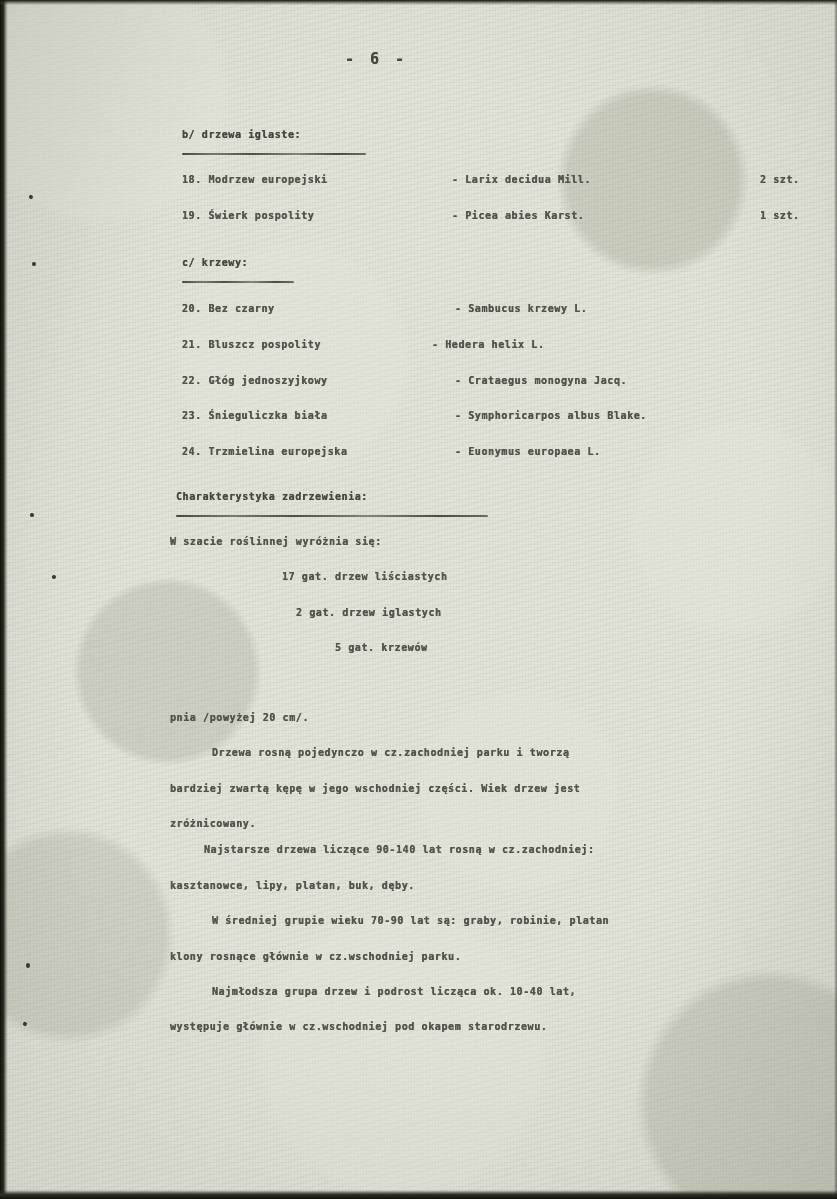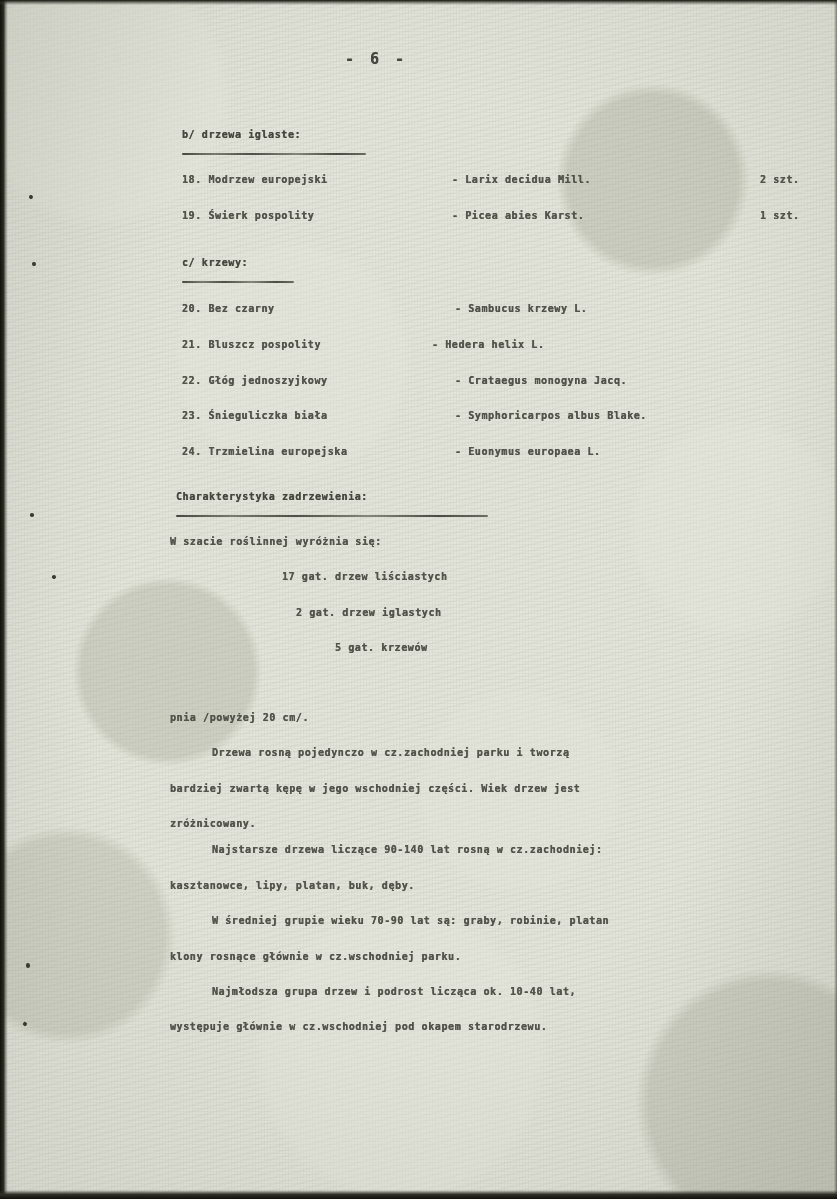--- a/index.html
+++ b/index.html
@@ -177,21 +177,21 @@
     <div class="line" style="left:282px; top:572px;">17 gat. drzew liściastych</div>
     <div class="line" style="left:296px; top:608px;">2 gat. drzew iglastych</div>
     <div class="line" style="left:296px; top:643px;margin-left:39px;">5 gat. krzewów</div>
 
     <div class="line" style="left:170px; top:713px;">pnia /powyżej 20 cm/.</div>
 
     <div class="line" style="left:212px; top:748px;">Drzewa rosną pojedynczo w cz.zachodniej parku i tworzą</div>
     <div class="line" style="left:170px; top:784px;">bardziej zwartą kępę w jego wschodniej części. Wiek drzew jest</div>
     <div class="line" style="left:170px; top:819px;">zróżnicowany.</div>
 
-    <div class="line" style="left:212px; top:845px;">Najstarsze drzewa liczące 90-140 lat rosną w cz.zachodniej:</div>
+    <div class="line" style="left:204px; top:845px;">Najstarsze drzewa liczące 90-140 lat rosną w cz.zachodniej:</div>
     <div class="line" style="left:170px; top:881px;">kasztanowce, lipy, platan, buk, dęby.</div>
 
     <div class="line" style="left:212px; top:916px;">W średniej grupie wieku 70-90 lat są: graby, robinie, platan</div>
     <div class="line" style="left:170px; top:952px;">klony rosnące głównie w cz.wschodniej parku.</div>
 
     <div class="line" style="left:212px; top:987px;">Najmłodsza grupa drzew i podrost licząca ok. 10-40 lat,</div>
     <div class="line" style="left:170px; top:1022px;">występuje głównie w cz.wschodniej pod okapem starodrzewu.</div>
 
   </div>
 

